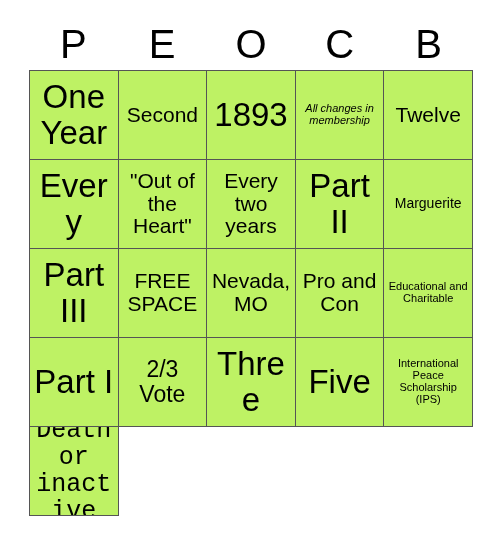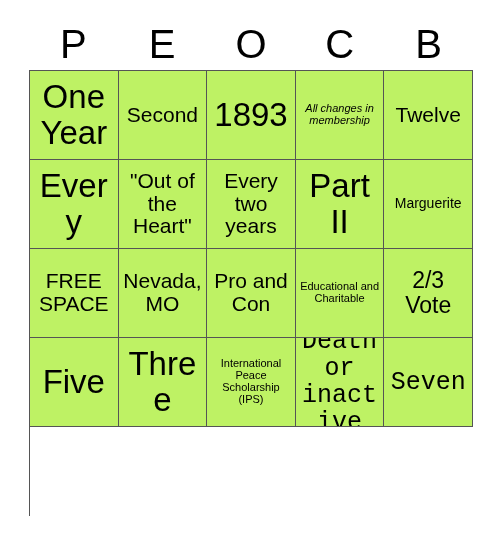--- a/index.html
+++ b/index.html
@@ -128,47 +128,50 @@
     <div class="cell fs-md">
         <span class="cell-text">Every two years</span>
       </div>
     <div class="cell fs-xxl">
         <span class="cell-text">Part II</span>
       </div>
 
     <div class="cell fs-sm">
         <span class="cell-text">Marguerite</span>
       </div>
+    <div class="cell fs-xxl">
+        <span class="cell-text">Part III</span>
+      </div>
     <div class="cell fs-md">
         <span class="cell-text">FREE SPACE</span>
       </div>
     <div class="cell fs-md">
         <span class="cell-text">Nevada, MO</span>
       </div>
     <div class="cell fs-md">
         <span class="cell-text">Pro and Con</span>
       </div>
 
     <div class="cell fs-xxs">
         <span class="cell-text">Educational and Charitable</span>
       </div>
+    <div class="cell fs-xxl">
+        <span class="cell-text">Part I</span>
+      </div>
     <div class="cell fs-xl">
         <span class="cell-text">2/3 Vote</span>
       </div>
     <div class="cell fs-xxl">
-        <span class="cell-text">Five</span>
+        <span class="cell-text">Three</span>
       </div>
 
     <div class="cell fs-xxl">
-        <span class="cell-text">Three</span>
+        <span class="cell-text">Five</span>
       </div>
     <div class="cell fs-xxs">
         <span class="cell-text">International Peace Scholarship (IPS)</span>
       </div>
     <div class="cell fs-lg">
         <span class="cell-text">Death or inactive</span>
       </div>
-    <div class="cell fs-lg">
-        <span class="cell-text">Seven</span>
-      </div>
   </div>
 
 </div>
 
 </body></html>

